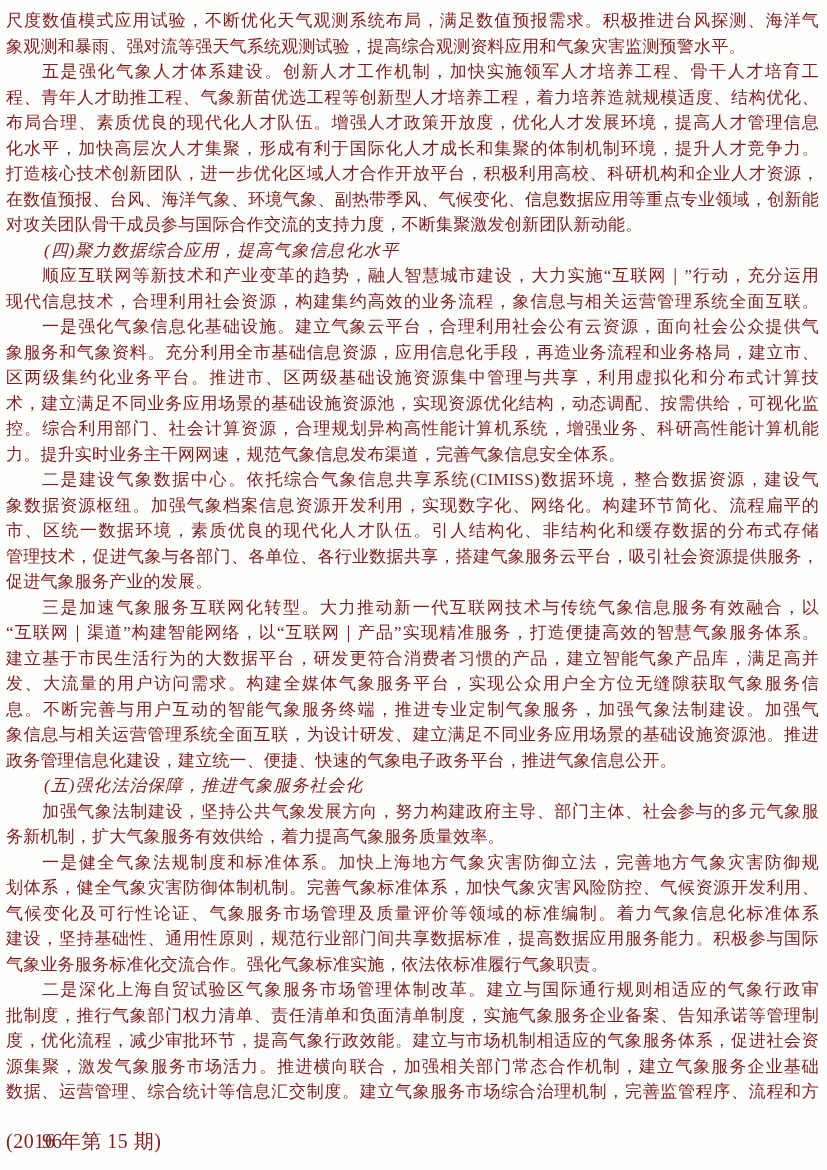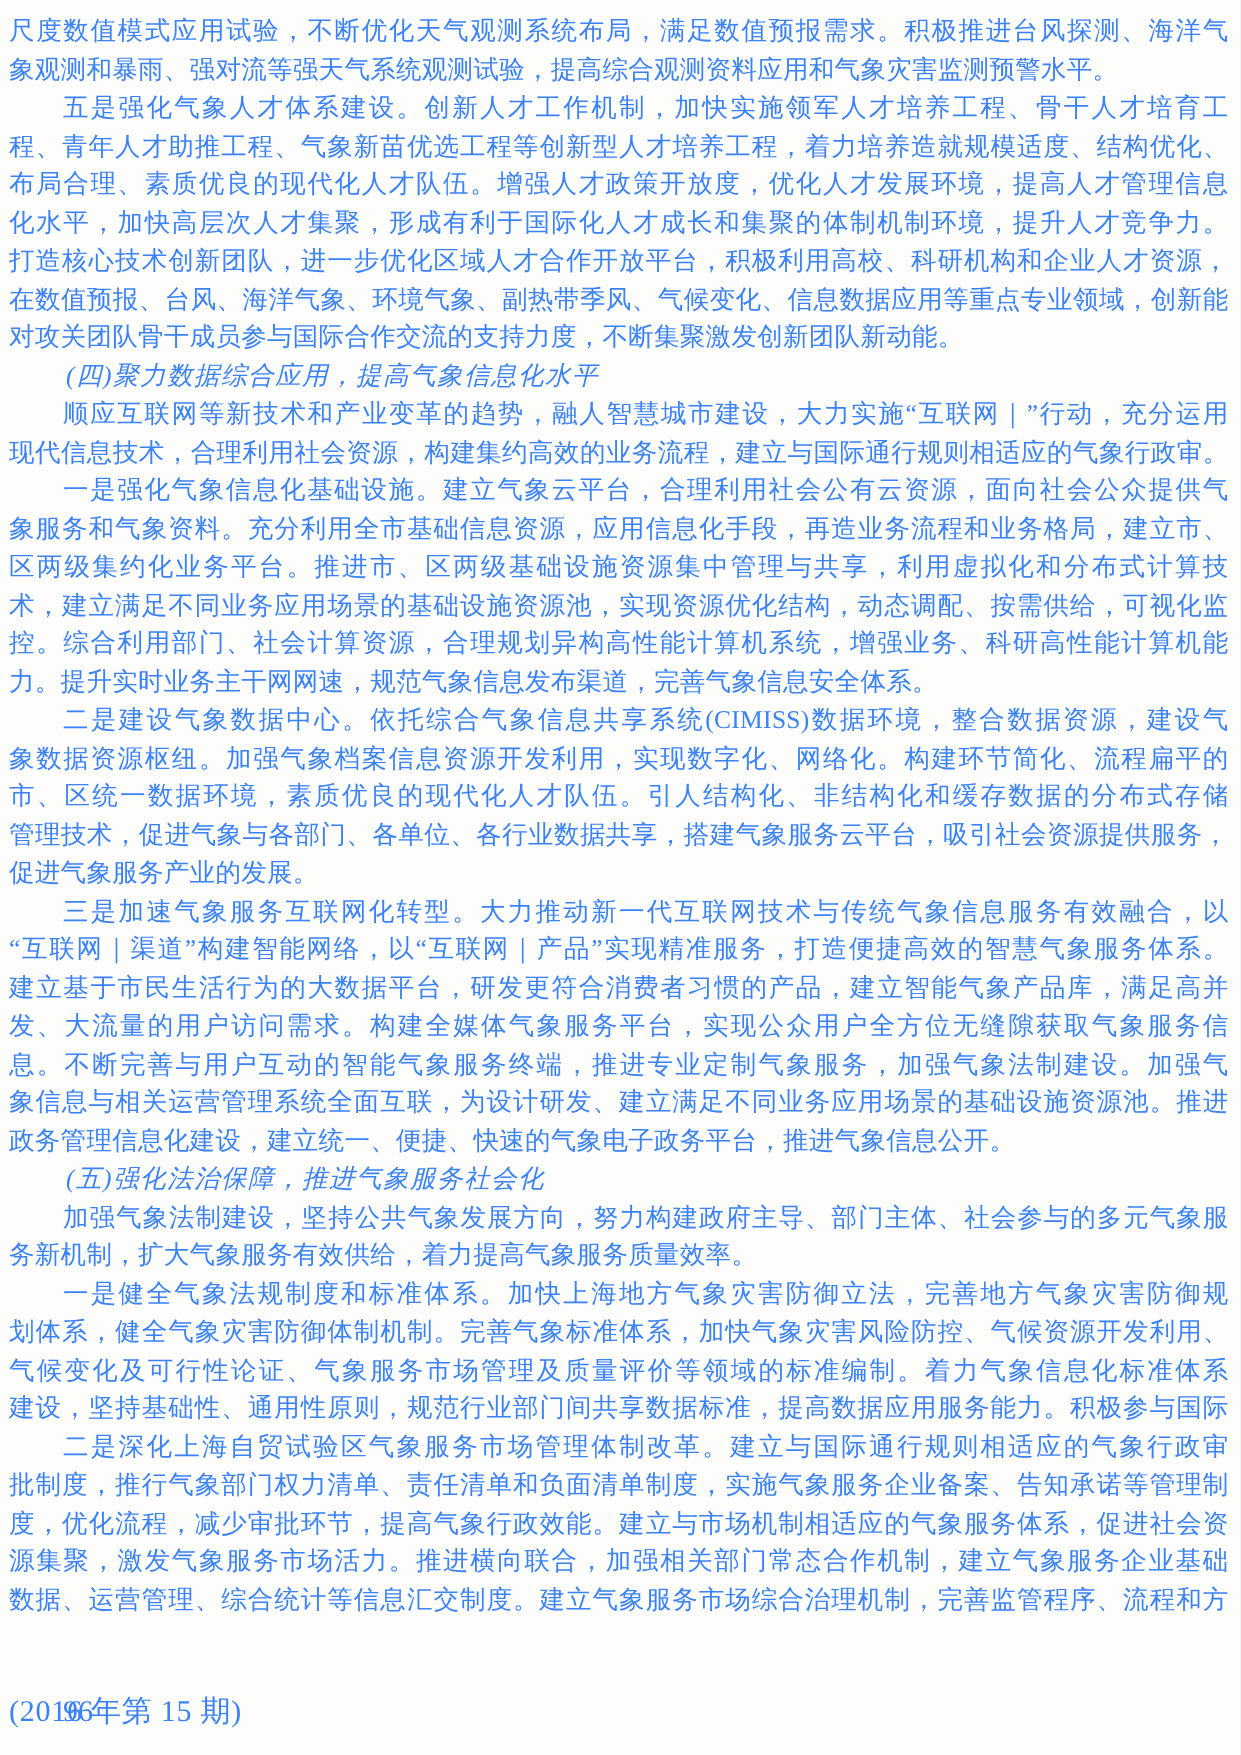--- a/index.html
+++ b/index.html
@@ -6,21 +6,21 @@
     margin: 0;
     padding: 0;
     background: #e8e8e8;
   }
   .page {
     position: relative;
     width: 827px;
     height: 1170px;
     margin: 0 auto;
     background: #fdfdfc;
-    color: #3b82f6;
+    color: #7f1d1d;
     font-family: "Liberation Serif", "DejaVu Serif", serif;
     box-sizing: border-box;
     padding: 8px 8px 0 6px;
     overflow: hidden;
   }
   .text-block {
     width: 100%;
   }
   .line {
     font-size: 17px;
@@ -74,21 +74,21 @@
       <div class="line end">象观测和暴雨、强对流等强天气系统观测试验，提高综合观测资料应用和气象灾害监测预警水平。</div>
       <div class="line full indent">五是强化气象人才体系建设。创新人才工作机制，加快实施领军人才培养工程、骨干人才培育工</div>
       <div class="line full">程、青年人才助推工程、气象新苗优选工程等创新型人才培养工程，着力培养造就规模适度、结构优化、</div>
       <div class="line full">布局合理、素质优良的现代化人才队伍。增强人才政策开放度，优化人才发展环境，提高人才管理信息</div>
       <div class="line full">化水平，加快高层次人才集聚，形成有利于国际化人才成长和集聚的体制机制环境，提升人才竞争力。</div>
       <div class="line full">打造核心技术创新团队，进一步优化区域人才合作开放平台，积极利用高校、科研机构和企业人才资源，</div>
       <div class="line full">在数值预报、台风、海洋气象、环境气象、副热带季风、气候变化、信息数据应用等重点专业领域，创新能</div>
       <div class="line end">对攻关团队骨干成员参与国际合作交流的支持力度，不断集聚激发创新团队新动能。</div>
       <div class="line heading">(四)聚力数据综合应用，提高气象信息化水平</div>
       <div class="line full indent">顺应互联网等新技术和产业变革的趋势，融人智慧城市建设，大力实施“互联网｜”行动，充分运用</div>
-      <div class="line full">现代信息技术，合理利用社会资源，构建集约高效的业务流程，建立与国际通行规则相适应的气象行政审。</div>
+      <div class="line full">现代信息技术，合理利用社会资源，构建集约高效的业务流程，象信息与相关运营管理系统全面互联。</div>
       <div class="line full indent">一是强化气象信息化基础设施。建立气象云平台，合理利用社会公有云资源，面向社会公众提供气</div>
       <div class="line full">象服务和气象资料。充分利用全市基础信息资源，应用信息化手段，再造业务流程和业务格局，建立市、</div>
       <div class="line full">区两级集约化业务平台。推进市、区两级基础设施资源集中管理与共享，利用虚拟化和分布式计算技</div>
       <div class="line full">术，建立满足不同业务应用场景的基础设施资源池，实现资源优化结构，动态调配、按需供给，可视化监</div>
       <div class="line full">控。综合利用部门、社会计算资源，合理规划异构高性能计算机系统，增强业务、科研高性能计算机能</div>
       <div class="line end">力。提升实时业务主干网网速，规范气象信息发布渠道，完善气象信息安全体系。</div>
       <div class="line full indent">二是建设气象数据中心。依托综合气象信息共享系统(CIMISS)数据环境，整合数据资源，建设气</div>
       <div class="line full">象数据资源枢纽。加强气象档案信息资源开发利用，实现数字化、网络化。构建环节简化、流程扁平的</div>
       <div class="line full">市、区统一数据环境，素质优良的现代化人才队伍。引人结构化、非结构化和缓存数据的分布式存储</div>
       <div class="line full">管理技术，促进气象与各部门、各单位、各行业数据共享，搭建气象服务云平台，吸引社会资源提供服务，</div>
@@ -100,20 +100,21 @@
       <div class="line full">息。不断完善与用户互动的智能气象服务终端，推进专业定制气象服务，加强气象法制建设。加强气</div>
       <div class="line full">象信息与相关运营管理系统全面互联，为设计研发、建立满足不同业务应用场景的基础设施资源池。推进</div>
       <div class="line end">政务管理信息化建设，建立统一、便捷、快速的气象电子政务平台，推进气象信息公开。</div>
       <div class="line heading">(五)强化法治保障，推进气象服务社会化</div>
       <div class="line full indent">加强气象法制建设，坚持公共气象发展方向，努力构建政府主导、部门主体、社会参与的多元气象服</div>
       <div class="line end">务新机制，扩大气象服务有效供给，着力提高气象服务质量效率。</div>
       <div class="line full indent">一是健全气象法规制度和标准体系。加快上海地方气象灾害防御立法，完善地方气象灾害防御规</div>
       <div class="line full">划体系，健全气象灾害防御体制机制。完善气象标准体系，加快气象灾害风险防控、气候资源开发利用、</div>
       <div class="line full">气候变化及可行性论证、气象服务市场管理及质量评价等领域的标准编制。着力气象信息化标准体系</div>
       <div class="line full">建设，坚持基础性、通用性原则，规范行业部门间共享数据标准，提高数据应用服务能力。积极参与国际</div>
+      <div class="line end">气象业务服务标准化交流合作。强化气象标准实施，依法依标准履行气象职责。</div>
       <div class="line full indent">二是深化上海自贸试验区气象服务市场管理体制改革。建立与国际通行规则相适应的气象行政审</div>
       <div class="line full">批制度，推行气象部门权力清单、责任清单和负面清单制度，实施气象服务企业备案、告知承诺等管理制</div>
       <div class="line full">度，优化流程，减少审批环节，提高气象行政效能。建立与市场机制相适应的气象服务体系，促进社会资</div>
       <div class="line full">源集聚，激发气象服务市场活力。推进横向联合，加强相关部门常态合作机制，建立气象服务企业基础</div>
       <div class="line full">数据、运营管理、综合统计等信息汇交制度。建立气象服务市场综合治理机制，完善监管程序、流程和方</div>
     </div>
   <div class="footer">
     <span class="pageno">96</span>
     <span class="issue">(2016 年第 15 期)</span>
   </div>

